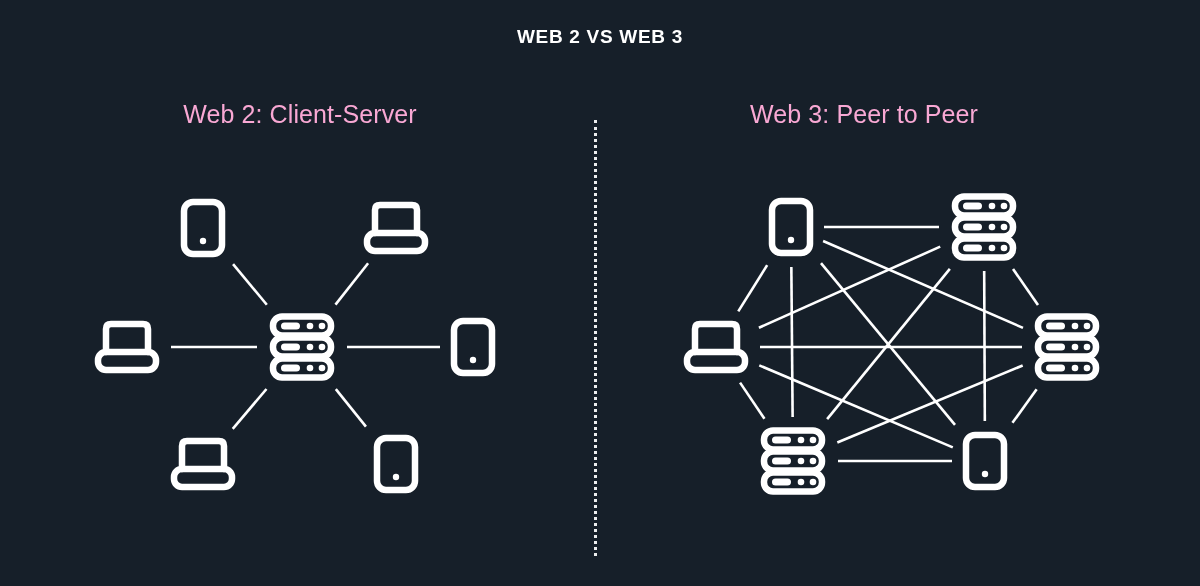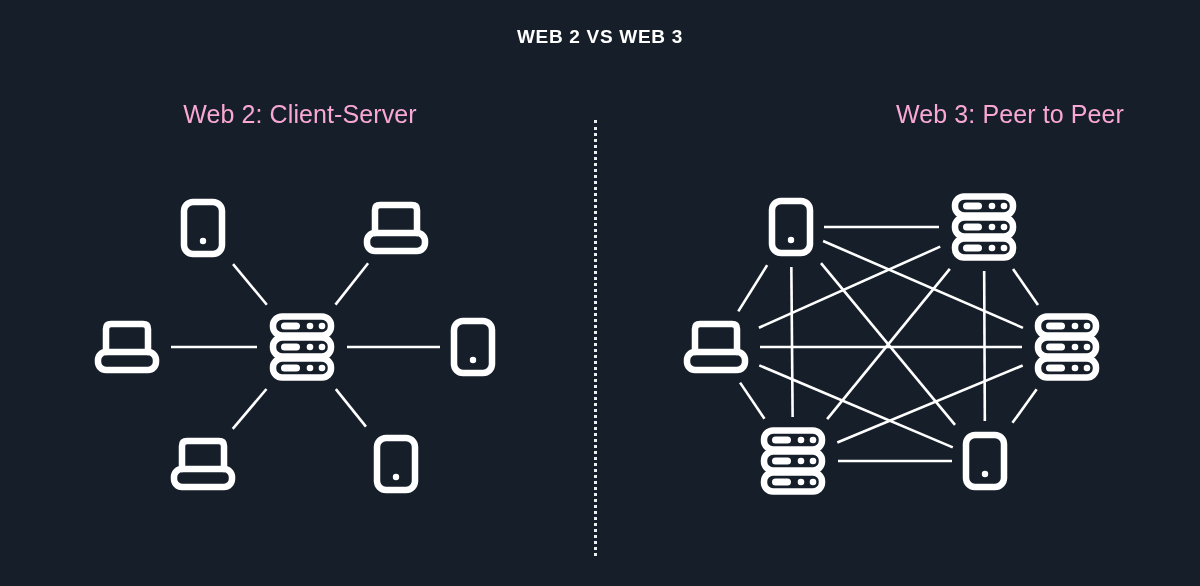--- a/index.html
+++ b/index.html
@@ -31,21 +31,21 @@
   .panel-title {
     position: absolute;
     top: 100px;
     color: #f9a8d4;
     font-size: 25px;
     font-weight: normal;
     text-align: center;
     letter-spacing: 0.1px;
   }
   #web2-title { left: 40px;  width: 520px; }
-  #web3-title { left: 604px; width: 520px; text-align: right; }
+  #web3-title { left: 604px; width: 520px; }
 
   #divider {
     position: absolute;
     left: 594px;
     top: 120px;
     width: 0;
     height: 436px;
     border-left: 3px dotted #ffffff;
     opacity: 0.92;
   }

